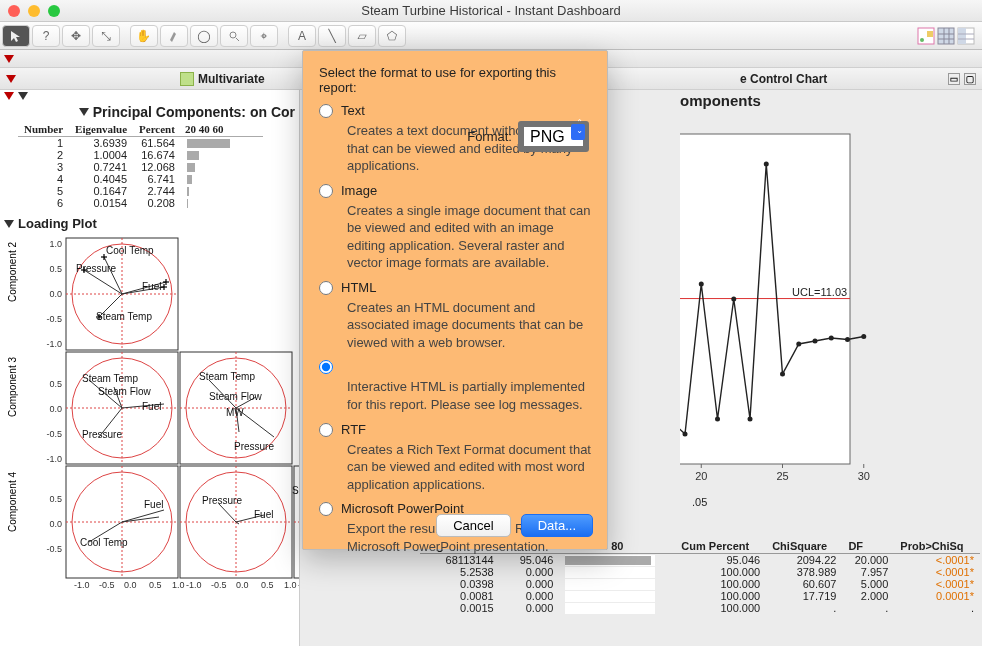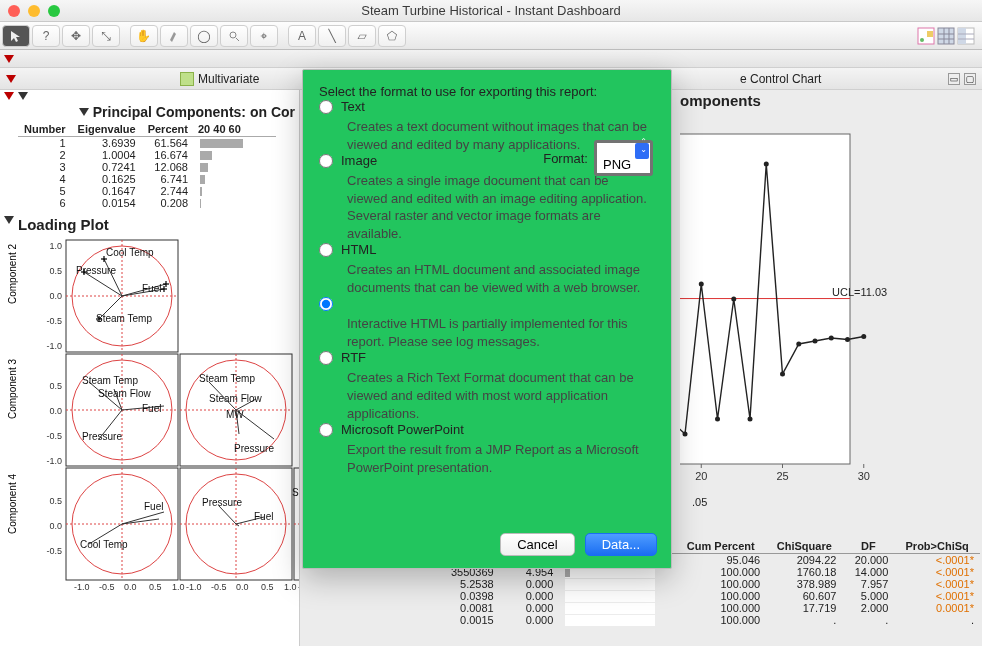--- a/index.html
+++ b/index.html
@@ -86,20 +86,21 @@
     margin-right:4px;
   }
 
   
   .panelhdrs {
     height: 22px;
     background: linear-gradient(#f4f4f4,#e4e4e4);
     border-bottom:1px solid #cfcfcf;
     display:flex; align-items:center;
     position:relative;
+    font-weight:bold;
   }
   .panelhdrs .hdr {
     position:absolute; display:flex; align-items:center; font-size:12px;
   }
   .jmpicon {
     width:14px;height:14px; background:#bfe08a; border:1px solid #8bb24a;
     margin-right:4px;
   }
 
   
@@ -121,39 +122,40 @@
   table.data {
     border-collapse: collapse;
     font-size:11px;
     margin-left: 18px;
   }
   table.data th {
     font-weight:bold;
     text-align:right;
     padding: 1px 6px;
     border-bottom:1px solid #aaa;
+    font-family:Liberation Serif, serif;
   }
   table.data td {
     text-align:right; padding: 0 6px;
   }
   .barcell {
     width: 70px;
   }
   .barbg {
     position:relative; height:11px; width:70px;
     background:#fff;
   }
   .barbg .fill {
     position:absolute; left:0; top:1px; bottom:1px;
     background:#aaa;
   }
 
   .loading-title {
-    display:flex; 
-    font-weight:bold; font-size:15px;
+    display:flex; align-items:center;
+    font-weight:bold; font-size:13px;
     padding:1px 4px;
   }
   .loading-area {
     position:relative;
     width: 430px; height: 360px;
     margin-left:4px;
   }
   .loading-area svg { position:absolute; top:0; left:0; }
 
   
@@ -161,61 +163,61 @@
     position:absolute; left:680px; top:34px;
     width:320px; height:370px;
   }
 
   
   .right-table {
     position:absolute; left:420px; top:430px; width:560px;
   }
   .cov-title { font-weight:bold; font-size:15px; margin-bottom:2px;}
   table.cov { border-collapse:collapse; font-size:11px; width:100%;}
-  table.cov th { font-weight:bold; text-align:center; padding:1px 6px; border-bottom:1px solid #999;}
+  table.cov th { font-weight:bold; text-align:left; padding:1px 6px; border-bottom:1px solid #999;}
   table.cov td { text-align:right; padding:0 6px;}
   .orange { color:#e07000;}
 
   
   .modal {
-    position:absolute; left:302px; top:69px;
-    width:370px; height:500px;
-    background:#22c55e;
+    position:absolute; left:302px; top:50px;
+    width:306px; height:500px;
+    background:#fdba74;
     border:1px solid #bbb;
     border-radius:2px;
     box-shadow: 0 10px 30px rgba(0,0,0,0.25);
     padding: 14px 16px 12px 16px;
     z-index:100;
   }
   .modal label.opt {
     display:flex; align-items:flex-start; gap:8px;
-    margin-top:0;
+    margin-top:8px;
   }
   .modal input[type=radio]{
     margin-top:1px;
     width:14px;height:14px;
   }
   .modal .optlabel { font-size:13px; }
   .modal .desc {
     font-size:13px; color:#444;
     margin: 4px 0 0 28px;
     line-height:1.35;
     max-width:300px;
   }
   .modal .fmtrow {
     position:absolute; right:18px; top:70px;
     display:flex; align-items:center; gap:6px;
     font-size:13px;
   }
   select.fmt {
-    font-size:13px;
+    font-size:16px;
     background:#fff;
-    border:3px solid #737373;
+    border:6px solid #737373;
     border-radius:3px;
-    padding:14px 18px 1px 6px;
+    padding:1px 18px 1px 6px;
     appearance:none;
     position:relative;
   }
   .fmt-wrap{position:relative;}
   .fmt-wrap::after{
     content:""; position:absolute; right:4px; top:3px;
     width:14px;height:16px;
     background:#2e6df6;
     border-radius:2px;
   }
@@ -394,21 +396,21 @@
             <td>0.7241</td>
             <td>12.068</td>
     <td class="barcell">
               <div class="barbg">
                 <div class="fill" style="width:12.068%"></div>
               </div>
             </td>
           </tr>
           <tr>
             <td>4</td>
-            <td>0.1625</td>
+            <td>0.4045</td>
             <td>6.741</td>
     <td class="barcell">
               <div class="barbg">
                 <div class="fill" style="width:6.741%"></div>
               </div>
             </td>
           </tr>
           <tr>
             <td>5</td>
             <td>0.1647</td>
@@ -614,21 +616,21 @@
         <g font-size="11" fill="#333" text-anchor="middle">
           <text x="21.25" y="356">20</text>
           <line x1="21.25" y1="340" x2="21.25" y2="344" stroke="#666"></line>
           <text x="102.5" y="356">25</text>
           <line x1="102.5" y1="340" x2="102.5" y2="344" stroke="#666"></line>
           <text x="183.75" y="356">30</text>
           <line x1="183.75" y1="340" x2="183.75" y2="344" stroke="#666"></line>
         </g>
       </svg>
   </div>
-  <div class="lcl-label" style="left:832px;top:196px;">UCL=11.03</div>
+  <div class="lcl-label" style="left:792px;top:196px;">UCL=11.03</div>
   <div class="lcl-label" style="left:692px;top:406px;">.05</div>
 
   <div class="right-table">
     <div class="cov-title">variances</div>
     <table class="cov">
       <thead>
           <tr id="covhead">
             <th>Eigenvalue</th>
             <th>Percent</th>
             <th style="text-align: left;">20 40 60 80</th>
@@ -646,33 +648,20 @@
               <div class="barbg" style="width:90px">
                 <div class="fill" style="width:95.046%"></div>
               </div>
             </td>
     <td>95.046</td>
             <td>2094.22</td>
             <td>20.000</td>
             <td class="orange">&lt;.0001*</td>
           </tr>
           <tr>
-            <td>3550369</td>
-            <td>4.954</td>
-    <td style="text-align:left">
-              <div class="barbg" style="width:90px">
-                <div class="fill" style="width:4.954%"></div>
-              </div>
-            </td>
-    <td>100.000</td>
-            <td>1760.18</td>
-            <td>14.000</td>
-            <td class="orange">&lt;.0001*</td>
-          </tr>
-          <tr>
             <td>5.2538</td>
             <td>0.000</td>
     <td style="text-align:left">
               <div class="barbg" style="width:90px">
                 <div class="fill" style="width:0%"></div>
               </div>
             </td>
     <td>100.000</td>
             <td>378.989</td>
             <td>7.957</td>

